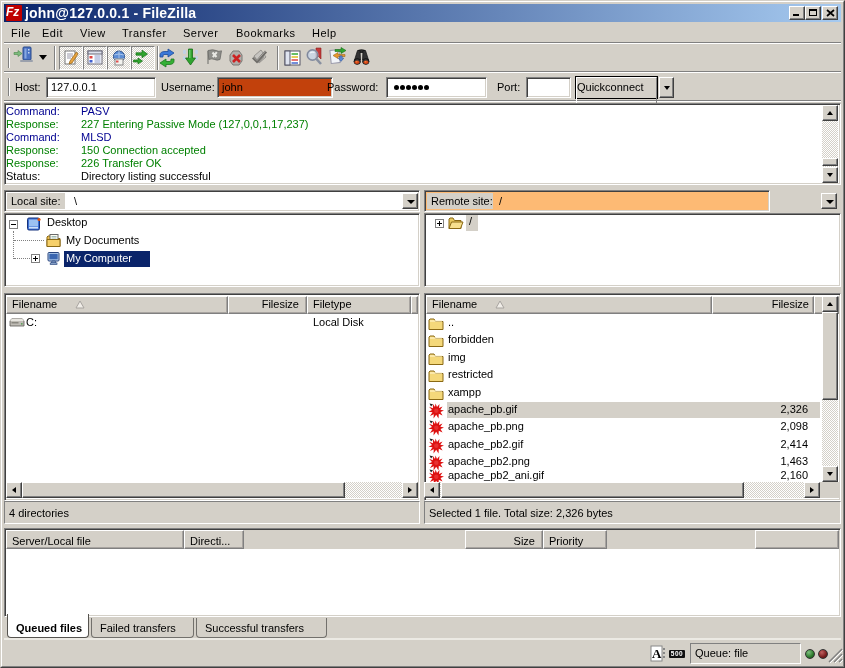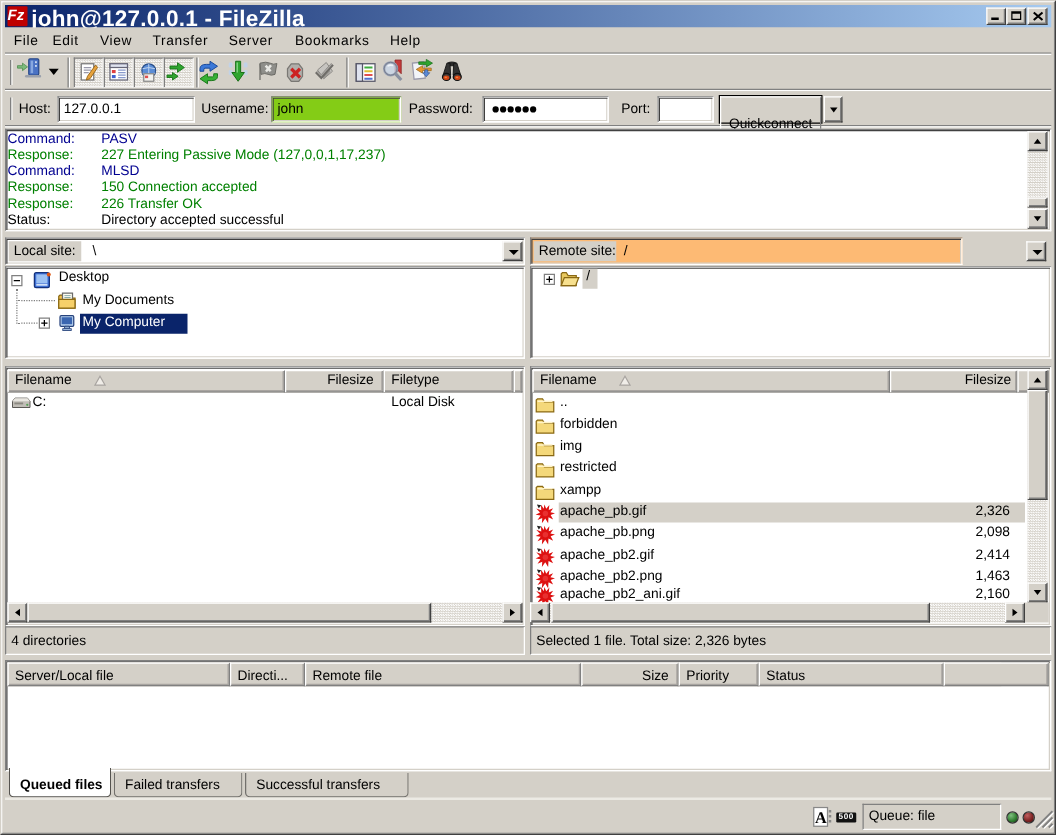--- a/index.html
+++ b/index.html
@@ -23,21 +23,21 @@
 .qhdr .hcell{padding-top:3.5px}
 </style></head>
 <body>
 
 <div class="abs" style="left:0;top:0;width:845px;height:668px;border:1px solid;border-color:#d4d0c8 #404040 #404040 #d4d0c8"></div>
 <div class="abs" style="left:1px;top:1px;width:843px;height:666px;border:1px solid;border-color:#fff #808080 #808080 #fff"></div>
 <div class="abs" style="left:2px;top:2px;width:841px;height:664px;border:1px solid #d4d0c8"></div>
 
 <div class="abs" style="left:4px;top:4px;width:837px;height:18px;background:linear-gradient(to right,#0a246a,#a6caf0)"></div>
 <div class="abs" style="left:6px;top:5px;width:16px;height:16px;background:#bf0000;border-radius:1px;color:#fff;font-weight:bold;font-style:italic;font-size:12px;text-align:left;line-height:15px">Fz</div>
-<div class="txt" style="left:25px;top:5px;color:#fff;font-weight:bold;font-size:18px;letter-spacing:.2px">john@127.0.0.1 - FileZilla</div>
+<div class="txt" style="left:25px;top:5px;color:#fff;font-weight:bold;font-size:14px;letter-spacing:.2px">john@127.0.0.1 - FileZilla</div>
 <div class="abs raised" style="left:789px;top:6px;width:16px;height:14px;background:#d4d0c8">
   <div class="abs" style="left:3px;bottom:3px;width:6px;height:2px;background:#000"></div>
 </div>
 <div class="abs raised" style="left:805px;top:6px;width:16px;height:14px;background:#d4d0c8">
   <div class="abs" style="left:3px;top:2px;width:8px;height:7px;border:1px solid #000;border-top-width:2px"></div>
 </div>
 <div class="abs raised" style="left:822px;top:6px;width:16px;height:14px;background:#d4d0c8">
     <svg class="abs" style="left:3px;top:2px" width="9" height="8">
       <path d="M1 1 L8 7 M8 1 L1 7" stroke="#000" stroke-width="1.7"></path>
     </svg>
@@ -159,54 +159,54 @@
   </svg>
 
 <div class="abs" style="left:4px;top:73px;width:837px;height:28px;background:#d4d0c8"></div>
 <div class="abs" style="left:4px;top:100px;width:837px;height:2px;border-top:1px solid #808080;border-bottom:1px solid #fff"></div>
 <div class="grip" style="left:8px;top:78px;height:18px"></div>
 <div class="txt" style="left:15px;top:81px">Host:</div>
 <div class="abs sunken" style="left:46px;top:77px;width:110px;height:21px;background:#fff">
     <div class="txt" style="left:4px;top:3px">127.0.0.1</div>
   </div>
 <div class="txt" style="left:161px;top:81px">Username:</div>
-<div class="abs sunken" style="left:217px;top:77px;width:104px;height:21px;background:#84cc16">
+<div class="abs sunken" style="left:217px;top:77px;width:116px;height:21px;background:#c2410c">
     <div class="txt" style="left:4px;top:3px">john</div>
   </div>
 <div class="txt" style="left:327px;top:81px">Password:</div>
 <div class="abs sunken" style="left:386px;top:77px;width:101px;height:21px;background:#fff">
     <div class="abs" style="left:7px;top:7px;width:5px;height:5px;border-radius:50%;background:#000"></div>
     <div class="abs" style="left:13px;top:7px;width:5px;height:5px;border-radius:50%;background:#000"></div>
     <div class="abs" style="left:19px;top:7px;width:5px;height:5px;border-radius:50%;background:#000"></div>
     <div class="abs" style="left:25px;top:7px;width:5px;height:5px;border-radius:50%;background:#000"></div>
     <div class="abs" style="left:31px;top:7px;width:5px;height:5px;border-radius:50%;background:#000"></div>
     <div class="abs" style="left:37px;top:7px;width:5px;height:5px;border-radius:50%;background:#000"></div>
   </div>
 <div class="txt" style="left:497px;top:81px">Port:</div>
 <div class="abs sunken" style="left:526px;top:77px;width:45px;height:21px;background:#fff"></div>
 <div class="abs" style="left:575px;top:76px;width:83px;height:23px;background:#d4d0c8;border:1px solid #000">
-    <div class="abs raised1" style="left:0;top:0;width:81px;height:34px;text-align:center;padding-top:15px">Quickconnect</div>
+    <div class="abs raised1" style="left:0;top:0;width:81px;height:34px;text-align:left;padding-top:3px">Quickconnect</div>
   </div>
 <div class="abs raised" style="left:659px;top:77px;width:15px;height:21px;background:#d4d0c8">
     <div class="abs tri-d" style="left:4px;top:8px"></div>
   </div>
 
 <div class="abs sunken" style="left:4px;top:103px;width:837px;height:82px;background:#fff"></div>
 <div class="txt" style="left:6px;top:105px;color:#000090">Command:</div>
 <div class="txt" style="left:81px;top:105px;color:#000090">PASV</div>
 <div class="txt" style="left:6px;top:117.5px;color:#008000">Response:</div>
 <div class="txt" style="left:81px;top:117.5px;color:#008000">227 Entering Passive Mode (127,0,0,1,17,237)</div>
 <div class="txt" style="left:6px;top:130.5px;color:#000090">Command:</div>
 <div class="txt" style="left:81px;top:130.5px;color:#000090">MLSD</div>
 <div class="txt" style="left:6px;top:143.5px;color:#008000">Response:</div>
 <div class="txt" style="left:81px;top:143.5px;color:#008000">150 Connection accepted</div>
 <div class="txt" style="left:6px;top:156.5px;color:#008000">Response:</div>
 <div class="txt" style="left:81px;top:156.5px;color:#008000">226 Transfer OK</div>
 <div class="txt" style="left:6px;top:169.5px;color:#000">Status:</div>
-<div class="txt" style="left:81px;top:169.5px;color:#000">Directory accepted successful</div>
+<div class="txt" style="left:81px;top:169.5px;color:#000">Directory listing successful</div>
 <div class="abs checker" style="left:822px;top:121px;width:16px;height:46px"></div>
 <div class="sbbtn" style="left:822px;top:105px">
     <div class="tri-u"></div>
   </div>
 <div class="thumb" style="left:822px;top:158px;width:16px;height:8px"></div>
 <div class="sbbtn" style="left:822px;top:167px">
     <div class="tri-d"></div>
   </div>
 
 <div class="abs sunken" style="left:4px;top:190px;width:416px;height:22px;background:#fff">
@@ -360,24 +360,22 @@
   </div>
 <div class="abs" style="left:820px;top:482px;width:19px;height:16px;background:#d4d0c8"></div>
 <div class="abs sunken1" style="left:424px;top:501px;width:417px;height:23px;background:#d4d0c8">
     <div class="txt" style="left:4px;top:5px">Selected 1 file. Total size: 2,326 bytes</div>
   </div>
 
 <div class="abs sunken" style="left:4px;top:528px;width:837px;height:89px;background:#fff"></div>
 <div class="abs qhdr" style="left:6px;top:530px;width:795px;height:19px;background:#d4d0c8">
   <div class="hcell" style="left:0;width:178px">Server/Local file</div>
   <div class="hcell" style="left:178px;width:60px">Directi...</div>
-  <div class="hcell" style="left:238px;width:221px">Remote file</div>
   <div class="hcell" style="left:459px;width:78px;text-align:right;padding-right:7px">Size</div>
   <div class="hcell" style="left:537px;width:64px">Priority</div>
-  <div class="hcell" style="left:601px;width:148px">Status</div>
   <div class="hcell" style="left:749px;width:84px"></div>
 </div>
 
 <div class="abs" style="left:91px;top:618px;width:103px;height:20px;background:#d4d0c8;border:1px solid #72706c;border-top:none;border-radius:0 0 4px 4px"></div>
 <div class="txt" style="left:100px;top:622px">Failed transfers</div>
 <div class="abs" style="left:196px;top:618px;width:131px;height:20px;background:#d4d0c8;border:1px solid #72706c;border-top:none;border-radius:0 0 4px 4px"></div>
 <div class="txt" style="left:205px;top:622px">Successful transfers</div>
 <div class="abs" style="left:7px;top:614px;width:82px;height:24px;background:#fff;border:1px solid #55534f;border-top:none;border-radius:0 0 4px 4px"></div>
 <div class="txt" style="left:16px;top:622px;font-weight:bold">Queued files</div>
 <div class="abs" style="left:4px;top:638px;width:837px;height:2px;background:#eceae4"></div>

